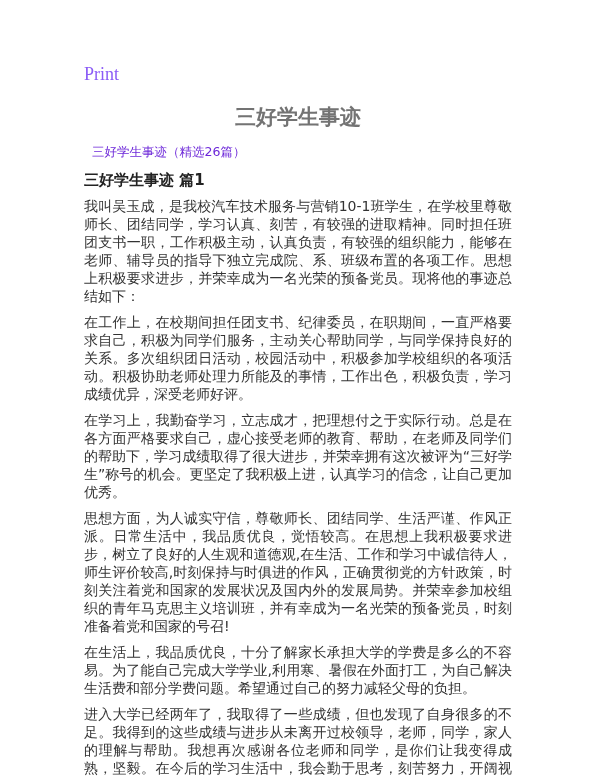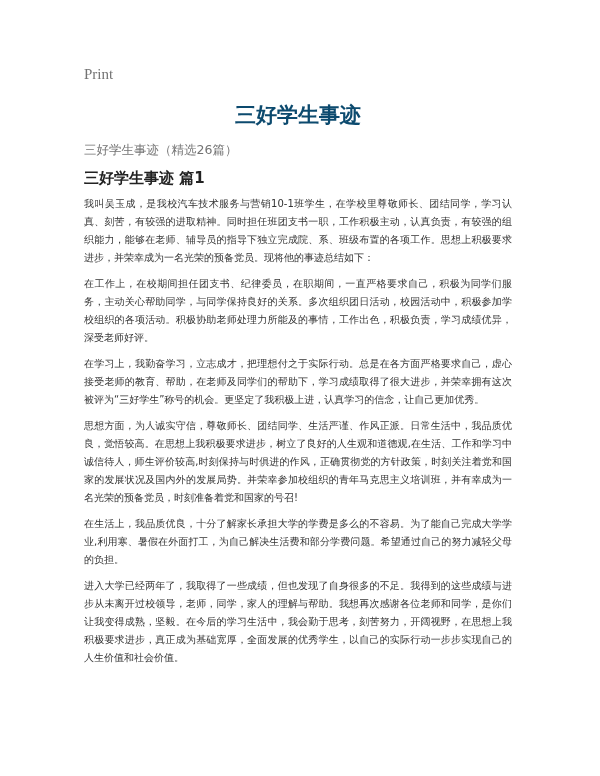--- a/index.html
+++ b/index.html
@@ -15,49 +15,50 @@
     overflow: hidden;
     font-family: "DejaVu Sans", sans-serif;
     color: #333333;
   }
   .content {
     padding: 64px 88px 0 84px; 
   }
   .print-link {
     display: inline-block;
     font-family: "Liberation Serif", serif;
-    font-size: 15px;
-    color: #737373;
+    font-size: 18px;
+    color: #8b5cf6;
     text-decoration: none;
     cursor: pointer;
   }
   .doc-title {
     margin: 20px 0 0 0;
     font-size: 21px;
     line-height: 25px;
     font-weight: 700;
     text-align: center;
-    color: #0c4a6e;
+    color: #737373;
   }
   .doc-subtitle {
     margin-top: 13px;
     font-size: 12.5px;
     line-height: 18px;
-    color: #737373;
+    color: #6d28d9;
+    margin-left: 8px;
   }
   .section-heading {
     margin: 10px 0 0 0;
     font-size: 15px;
     line-height: 18px;
     font-weight: 700;
     color: #222222;
   }
   .body-para {
     margin: 8px 0 0 0;
-    font-size: 10px;
+    font-size: 14px;
     line-height: 18px;
     text-align: justify;
     color: #333333;
   }
 </style>
 </head>
 <body>
 
 <div class="page">
   <div class="content">

